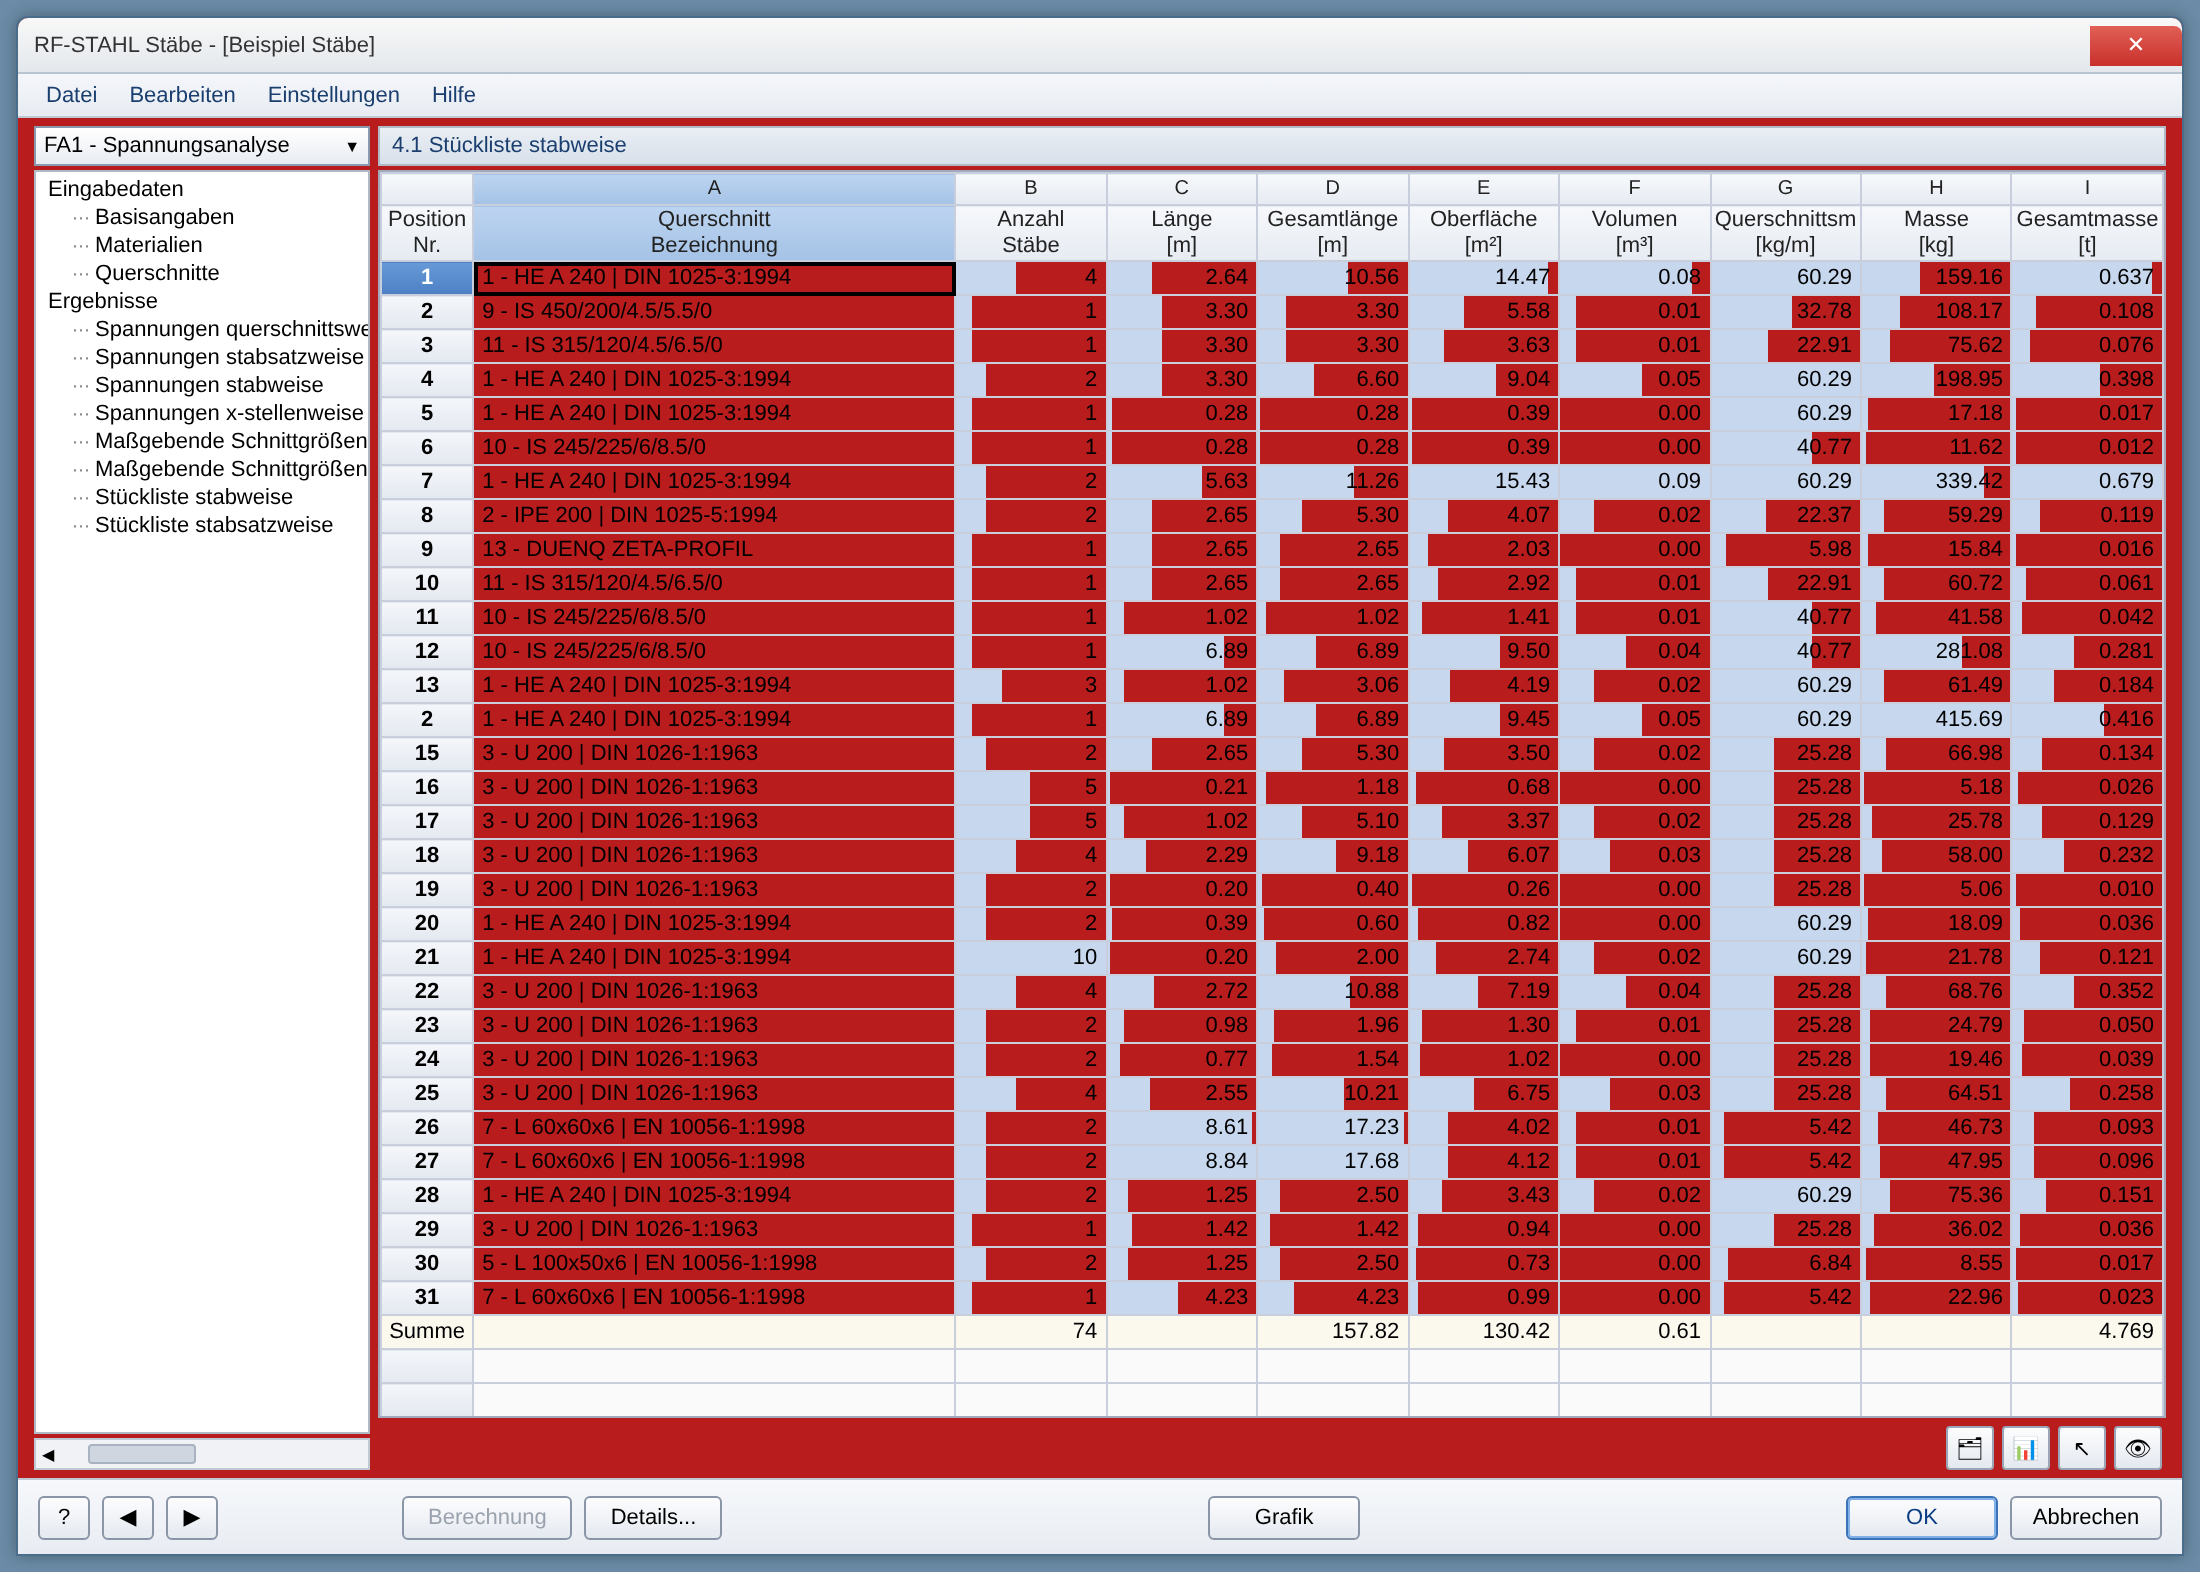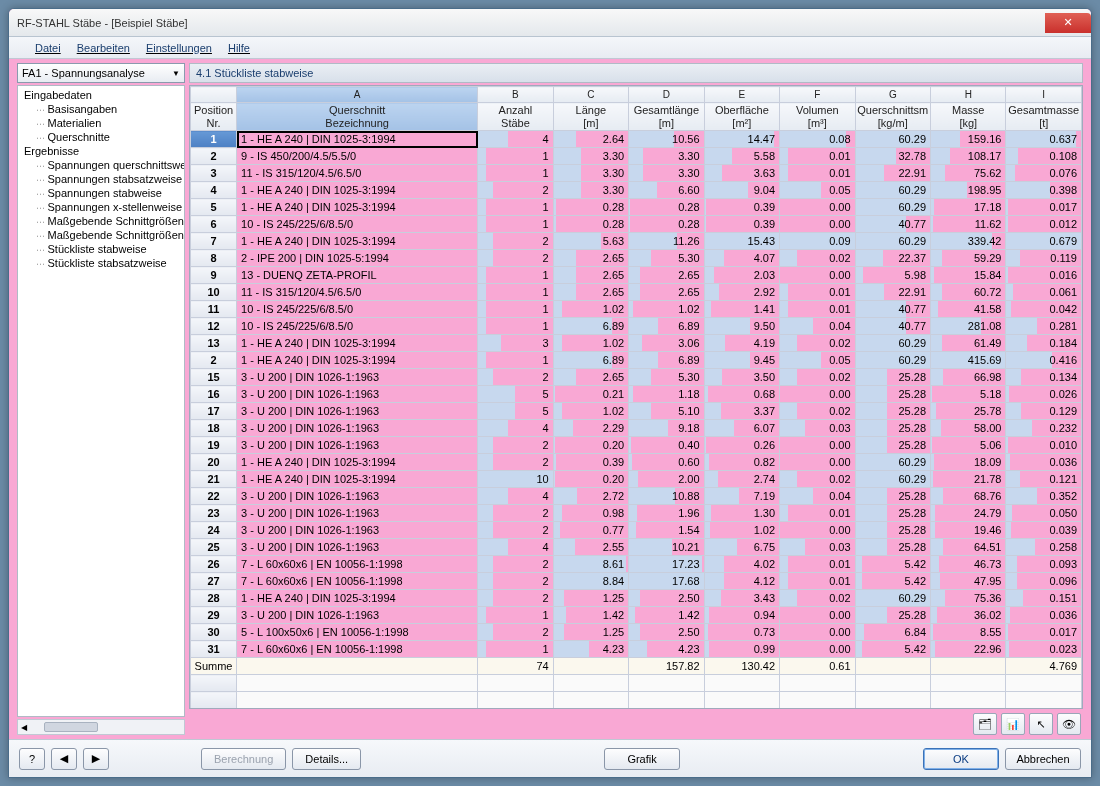--- a/index.html
+++ b/index.html
@@ -1,23 +1,23 @@
 <!DOCTYPE html>
 <html><head>
 <meta charset="utf-8">
 <style>
 * { box-sizing: border-box; margin: 0; padding: 0; font-family: "Segoe UI", Tahoma, sans-serif; font-size: 11px; }
 body { background: #6b8ba6; padding: 8px; }
-.window { width: 1084px; height: 770px; background: #f9a8d4; border: 1px solid #4a6d8a; border-radius: 6px 6px 0 0; overflow: hidden; display: flex; flex-direction: column; box-shadow: 0 0 8px rgba(0,0,0,0.3); }
+.window { width: 1084px; height: 770px; background: #b91c1c; border: 1px solid #4a6d8a; border-radius: 6px 6px 0 0; overflow: hidden; display: flex; flex-direction: column; box-shadow: 0 0 8px rgba(0,0,0,0.3); }
 .titlebar { height: 28px; background: linear-gradient(#f8f8f8, #e4e8ec); display: flex; align-items: center; padding: 0 0 0 8px; border-bottom: 1px solid #b8c4d0; }
 .titlebar .title { color: #333; }
 .titlebar .controls { margin-left: auto; display: flex; }
 .titlebar .btn { width: 30px; height: 20px; margin-left: 2px; display: flex; align-items: center; justify-content: center; font-size: 10px; }
 .titlebar .close { width: 46px; background: linear-gradient(#e06055, #c9302c); color: #fff; border-radius: 0 4px 0 0; }
-.menubar { height: 22px; background: linear-gradient(#f4f6fa, #e8ecf2); border-bottom: 1px solid #c0c8d4; display: flex; align-items: center; padding: 0 18px; text-decoration: underline; }
+.menubar { height: 22px; background: linear-gradient(#f4f6fa, #e8ecf2); border-bottom: 1px solid #c0c8d4; display: flex; align-items: center; padding: 0 6px; }
 .menubar .item { padding: 3px 8px; color: #1a3e6e; cursor: default; }
 .content { flex: 1; display: flex; padding: 4px 8px 4px 8px; gap: 4px; overflow: hidden; }
 .left-panel { width: 168px; display: flex; flex-direction: column; }
 .combo { height: 20px; border: 1px solid #8a9aae; background: linear-gradient(#fff, #e8ecf2); display: flex; align-items: center; padding: 0 4px; font-size: 11px; }
 .combo .chev { margin-left: auto; font-size: 8px; }
 .tree { flex: 1; border: 1px solid #b0bac6; background: #fff; margin-top: 2px; overflow: auto; padding: 2px 0; }
 .tree .node { padding: 1px 2px 1px 6px; white-space: nowrap; color: #000; cursor: default; }
 .tree .child { padding-left: 18px; }
 .tree .child::before { content: "⋯ "; color: #888; font-size: 9px; }
 .left-scroll { height: 16px; border: 1px solid #c0c8d4; background: #f0f2f6; margin-top: 2px; display: flex; align-items: center; }

